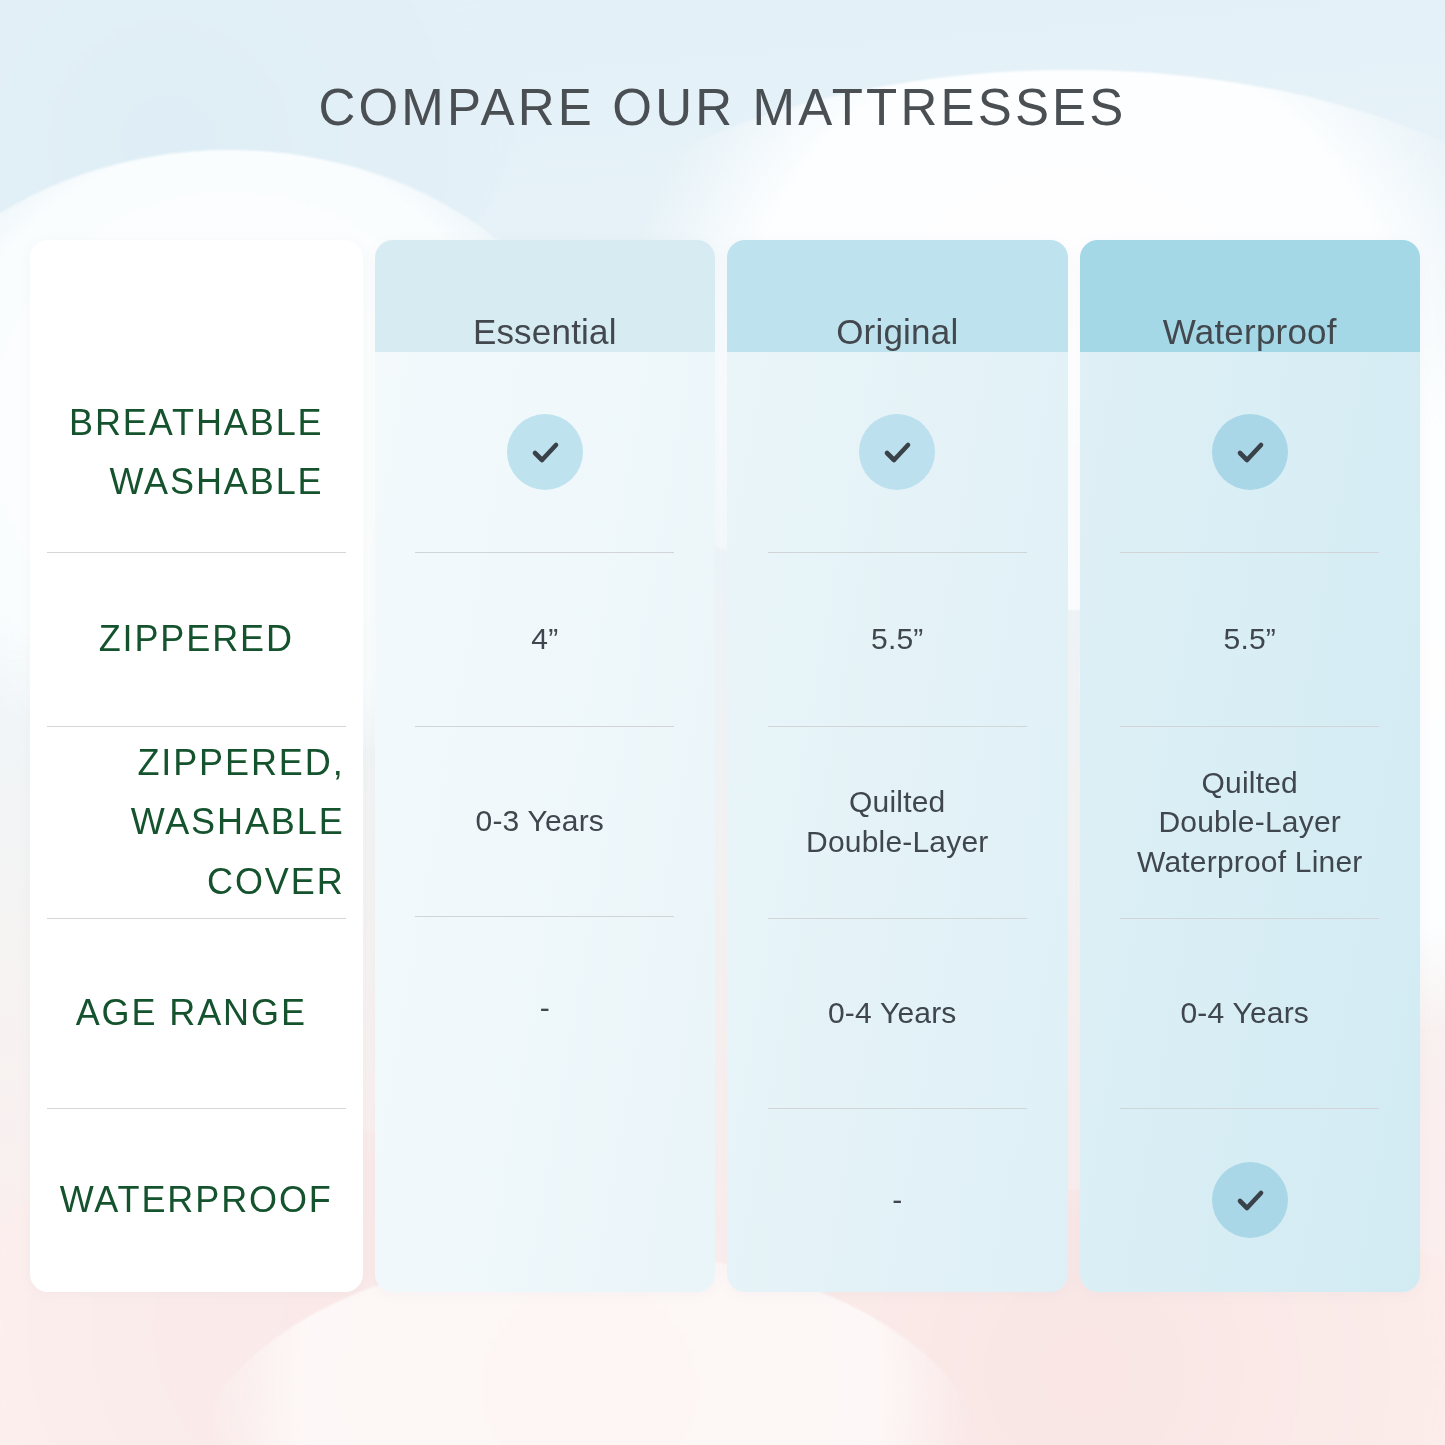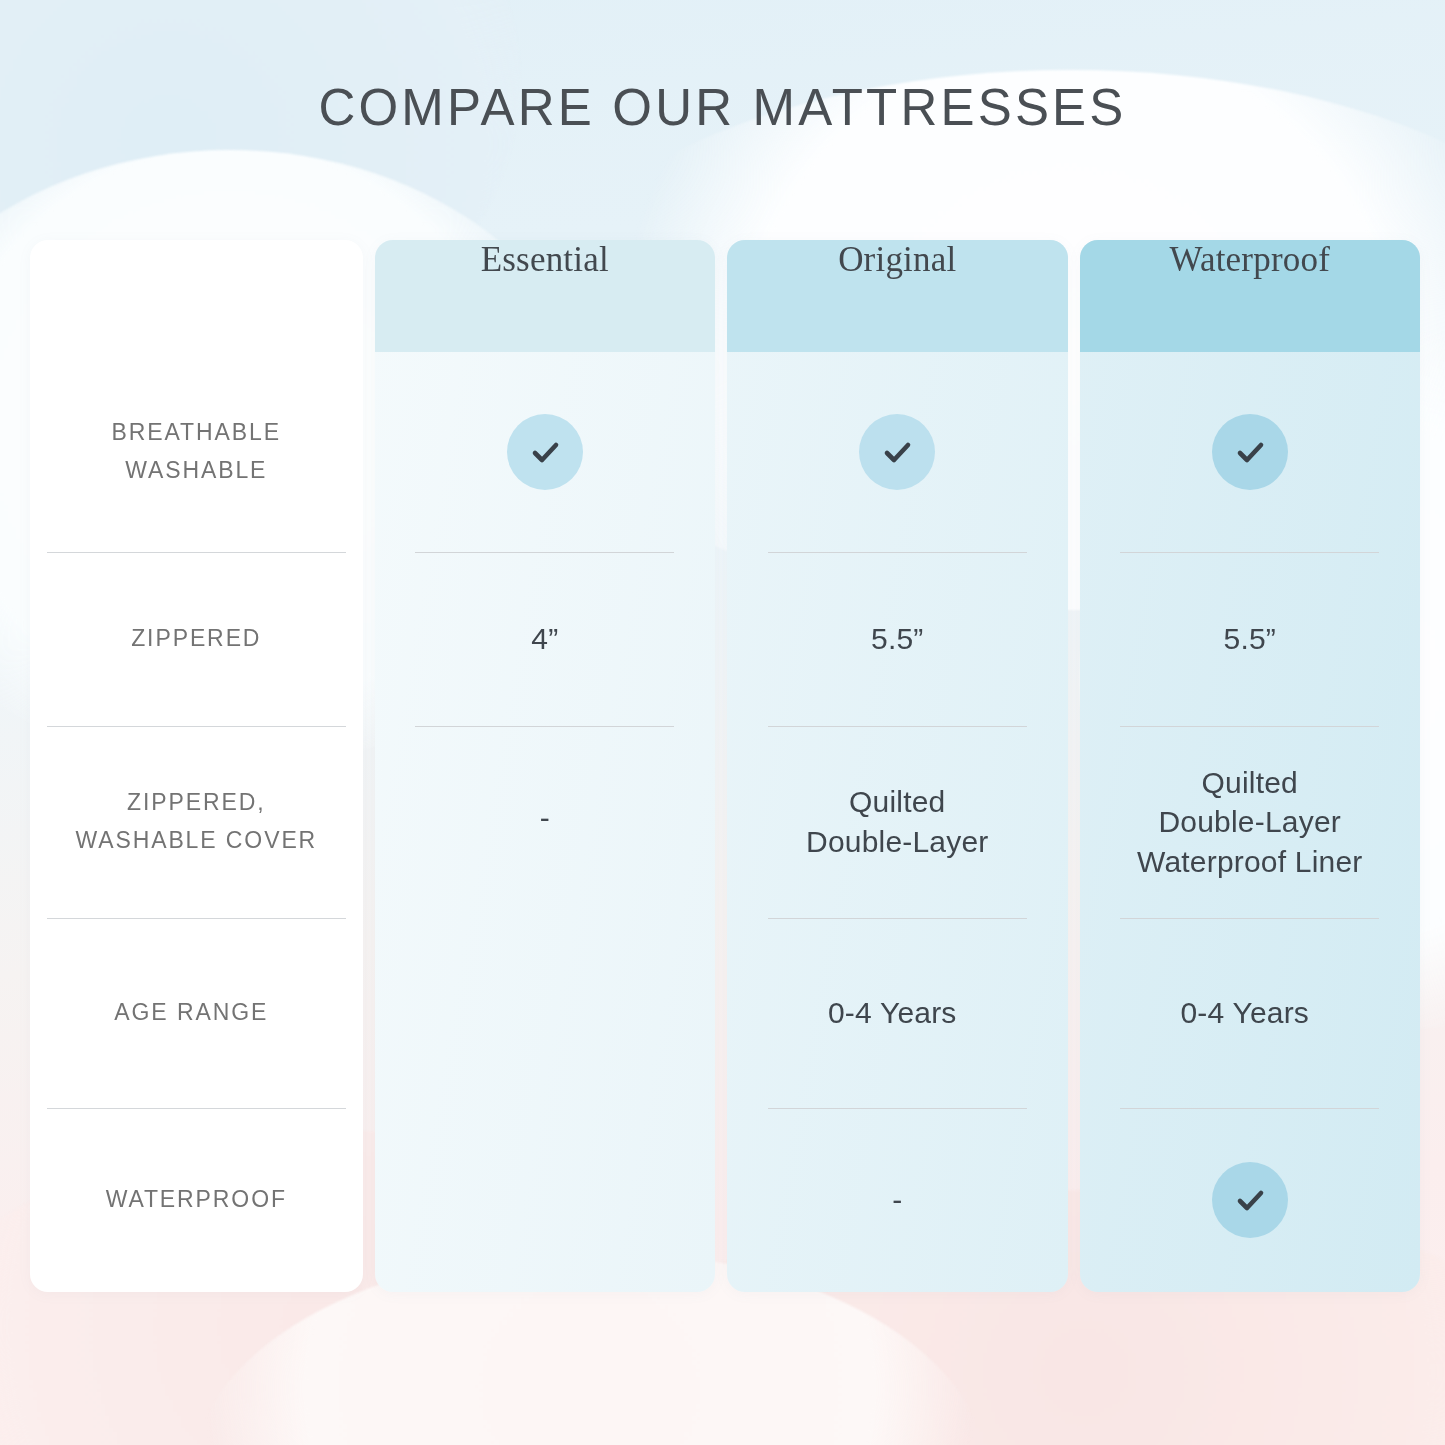--- a/index.html
+++ b/index.html
@@ -125,26 +125,25 @@
     box-shadow: 0 2px 14px rgba(120,140,155,0.05);
   }
 
   .col-essential  { background: linear-gradient(100deg, #f4fafc 0%, #eaf5f9 100%); }
   .col-original   { background: linear-gradient(100deg, #eaf5f9 0%, #def0f6 100%); }
   .col-waterproof { background: linear-gradient(100deg, #dff0f6 0%, #d2ebf3 100%); }
 
   .col-header {
     height: 112px;
     display: flex;
-    align-items: flex-start;
+    align-items: flex-end;
     justify-content: center;
     font-size: 35px;
     color: #42484e;
     letter-spacing: 0.2px;
-    font-family: Liberation Serif, serif;
   }
   .hdr-essential  { background: #d7ecf2; }
   .hdr-original   { background: #bfe3ee; }
   .hdr-waterproof { background: #a4d8e7; }
   .hdr-blank      { background: transparent; }
 
   .col-body {
     flex: 1;
     display: flex;
     flex-direction: column;
@@ -175,25 +174,26 @@
     height: 1px;
     background: #d2d5d8;
   }
   .labels .cell + .cell::before {
     left: 5%;
     width: 90%;
     background: #d4d7da;
   }
 
   .label-text {
-    font-size: 23px;
+    font-size: 36px;
     letter-spacing: 1.9px;
-    color: #737373;
+    color: #14532d;
     line-height: 1.64;
     white-space: pre-line;
+    text-align: right;
   }
 
   .value-text {
     font-size: 30px;
     color: #3f464d;
     line-height: 1.32;
     letter-spacing: 0.2px;
     white-space: pre-line;
   }
 
@@ -273,20 +273,23 @@
         <div class="cell row-breathable">
           <span class="check-badge tone-light">
             <svg width="40" height="40" viewBox="0 0 40 40">
                 <path d="M10 21 L17 28 L31 13"></path>
               </svg>
           </span>
         </div>
         <div class="cell row-thickness">
           <span class="value-text">4”</span>
         </div>
+        <div class="cell row-age">
+          <span class="value-text">0-3 Years</span>
+        </div>
         <div class="cell row-waterproof">
           <span class="dash">-</span>
         </div>
       </div>
     </div>
 
     <div class="column product col-original">
       <div class="col-header hdr-original">
         <span>Original</span>
       </div>

